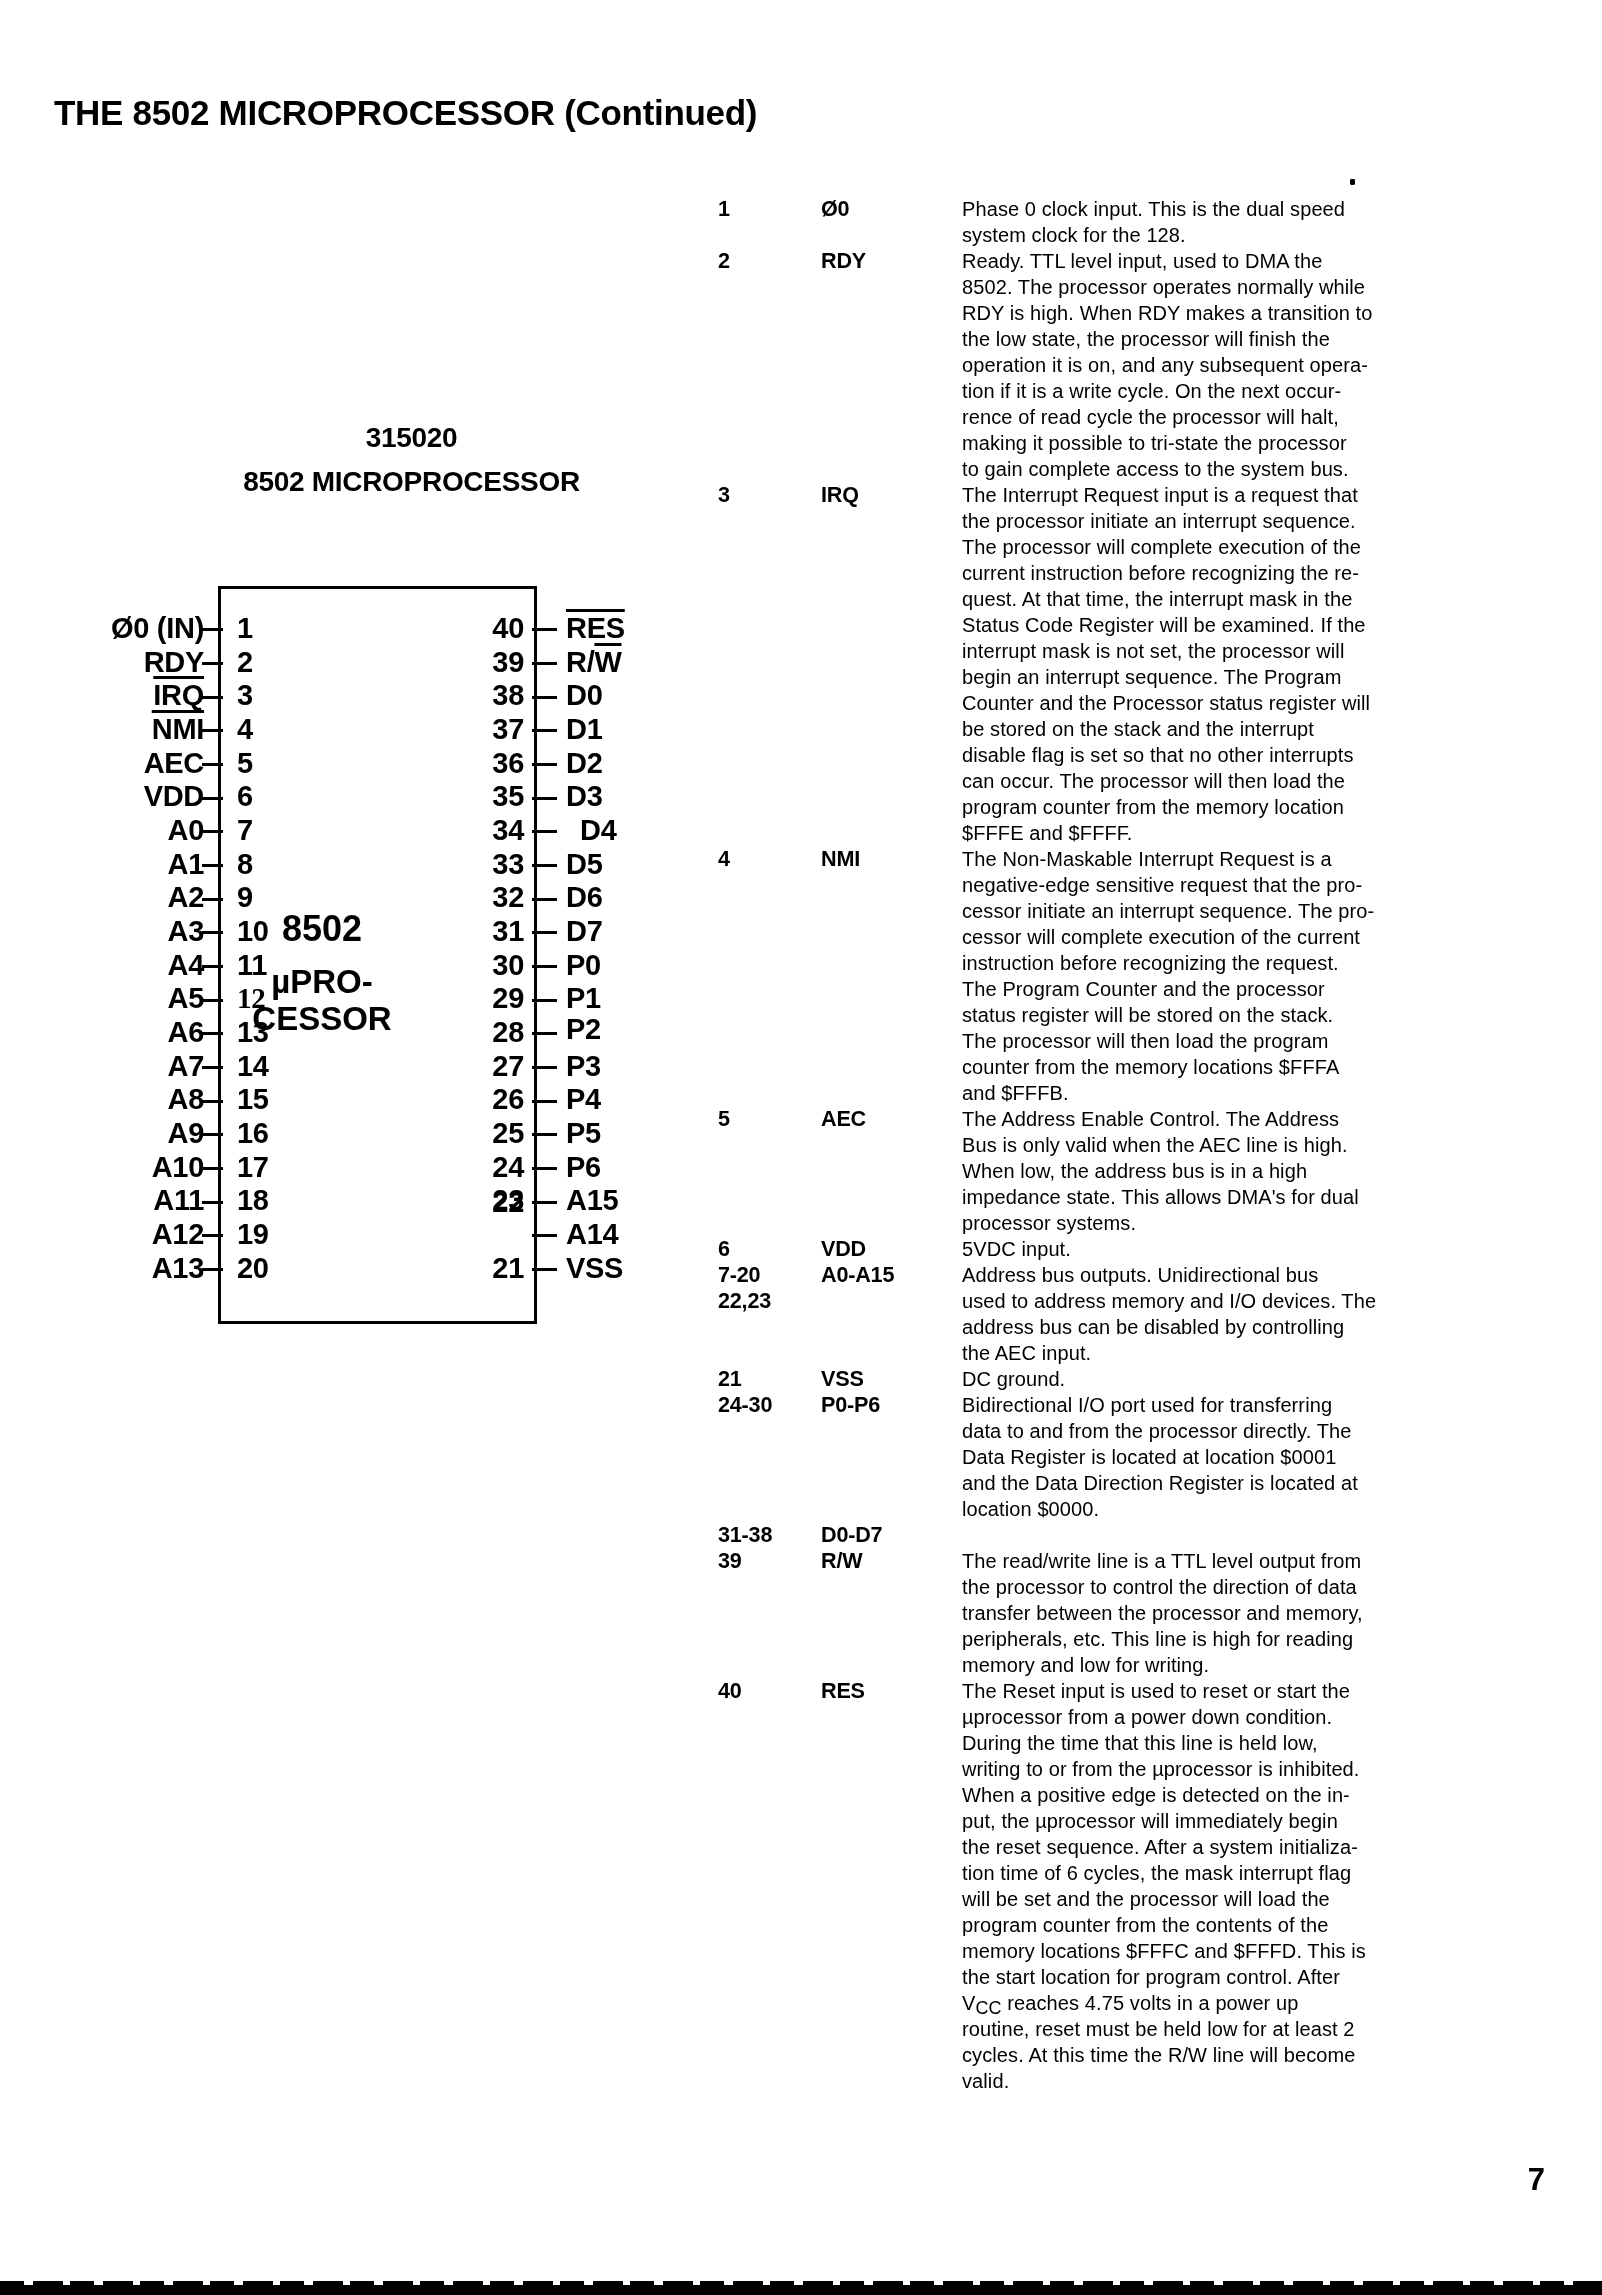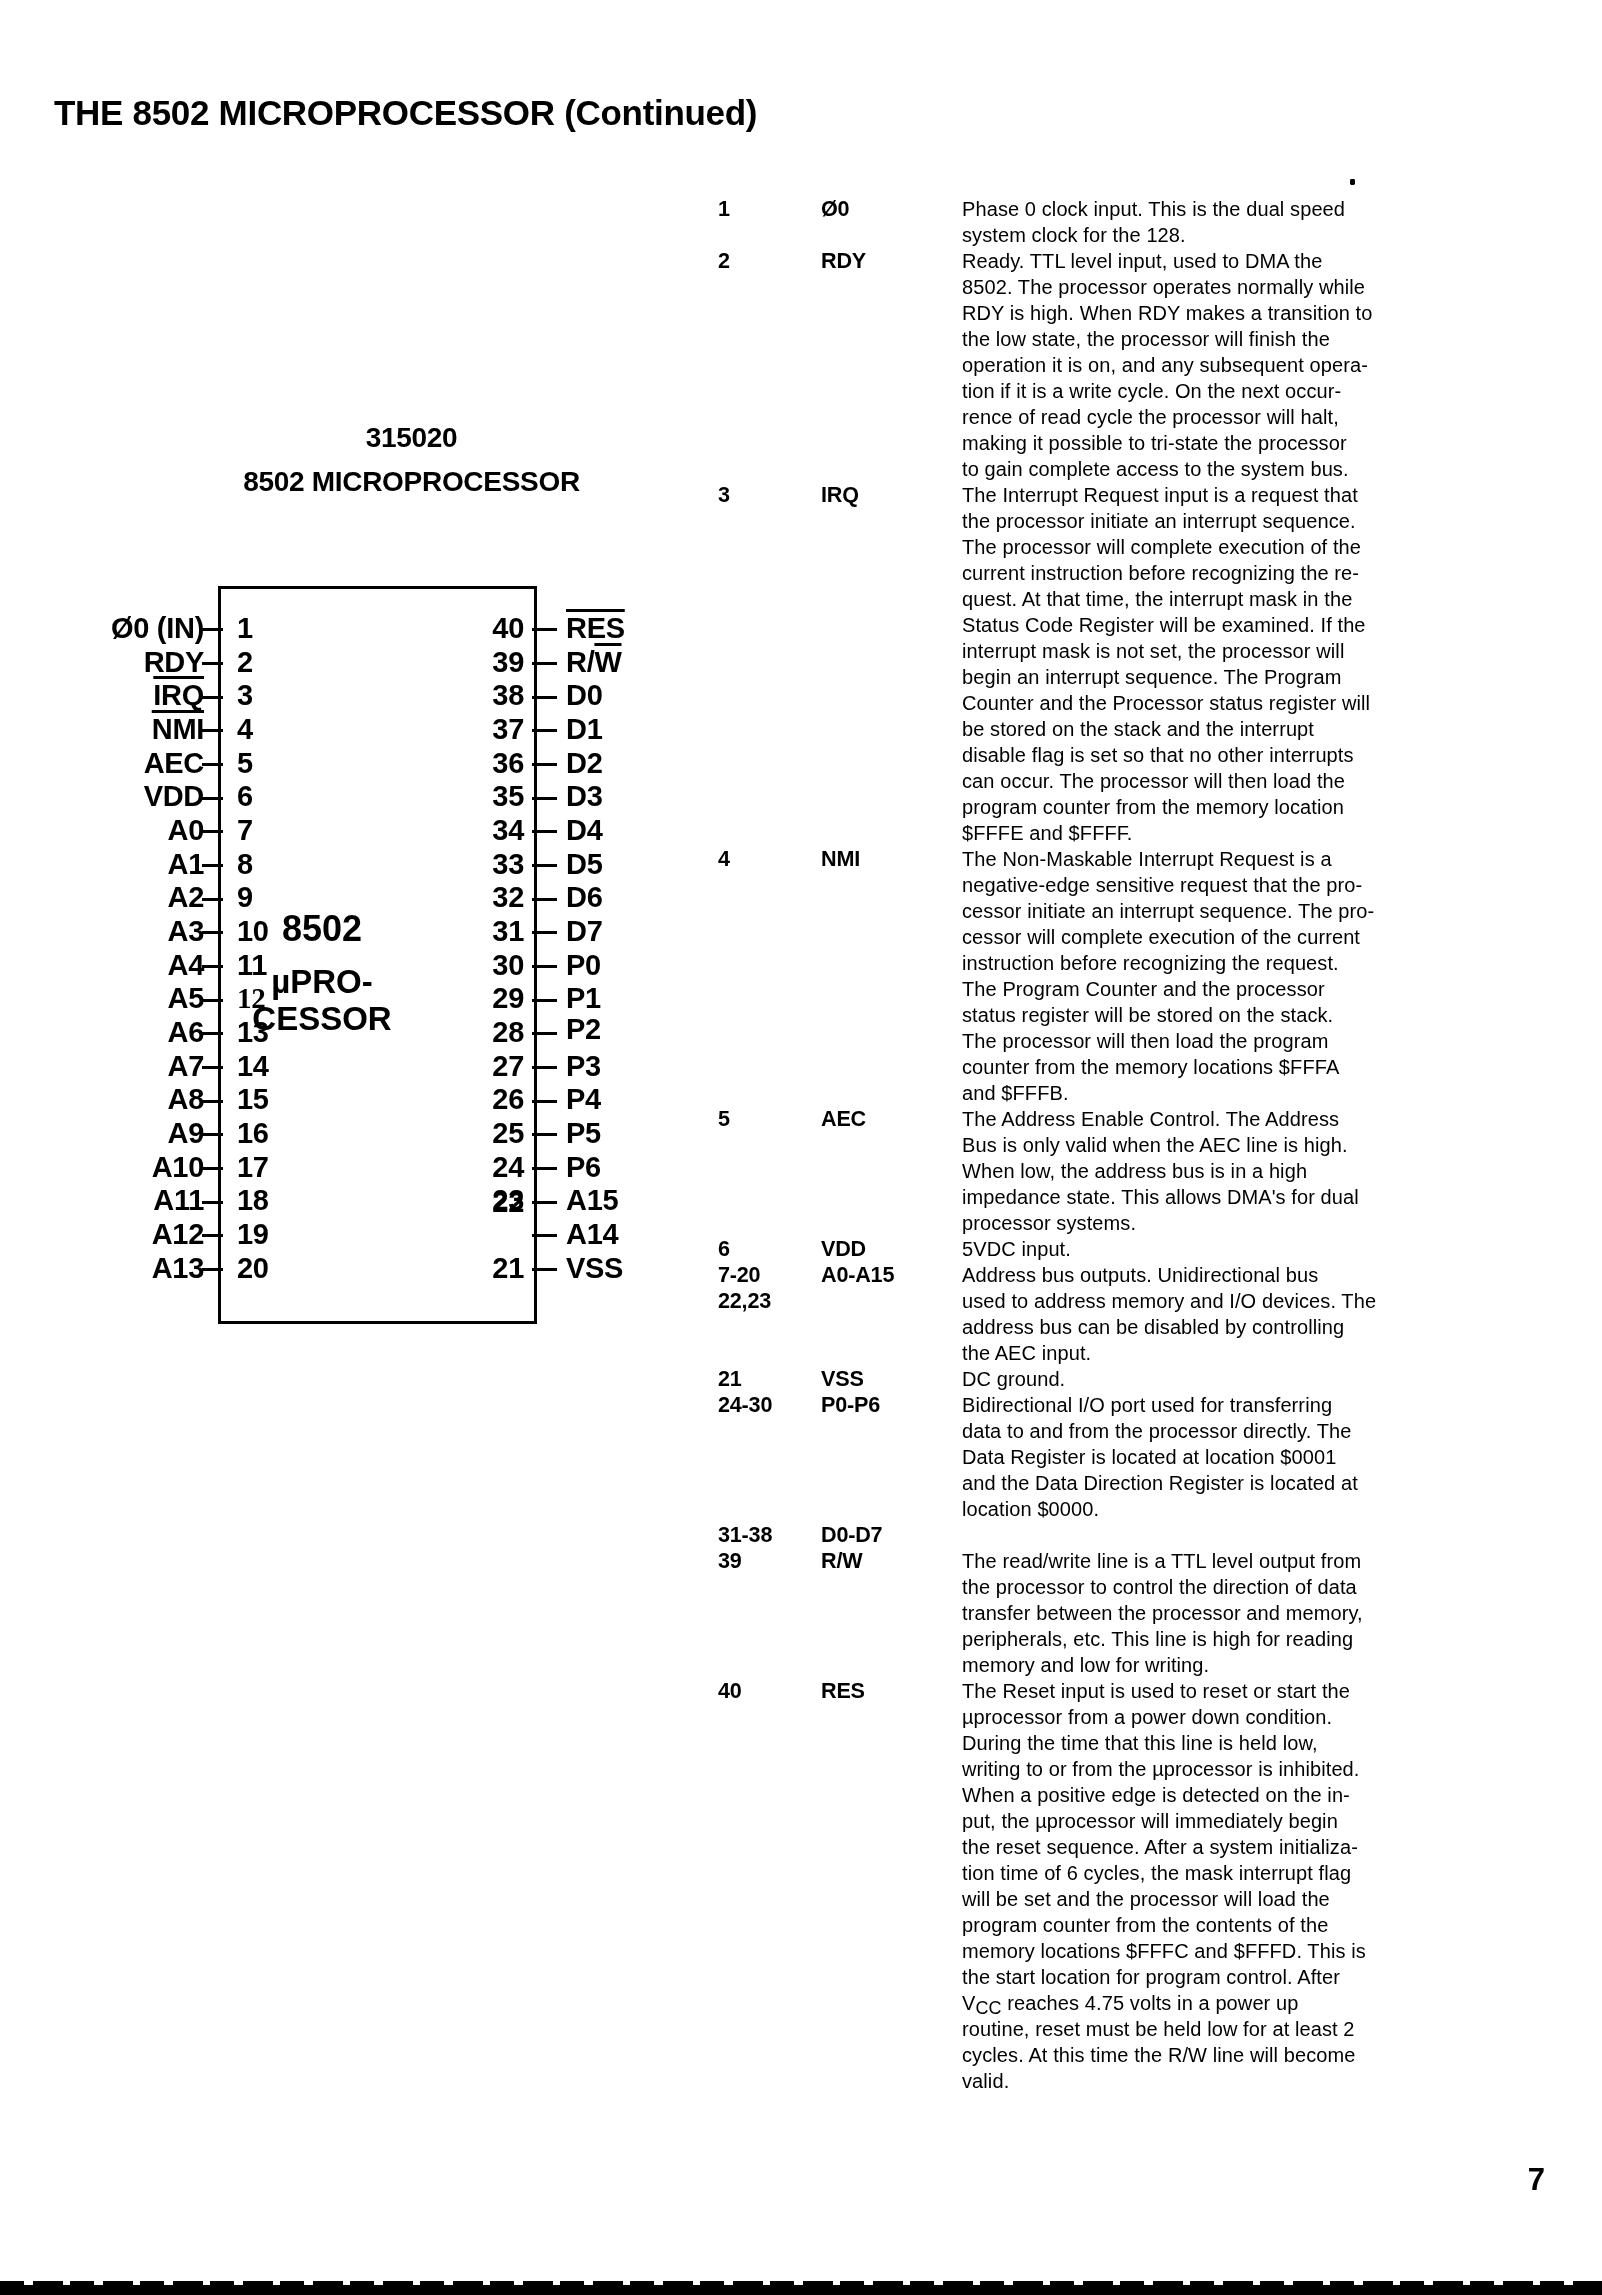--- a/index.html
+++ b/index.html
@@ -144,21 +144,21 @@
     <div class="lead right" style="top: 152px;"></div>
     <div class="pin-label right" style="top: 135px;">D1</div>
     <div class="pin-num right" style="top: 169px;">36</div>
     <div class="lead right" style="top: 186px;"></div>
     <div class="pin-label right" style="top: 169px;">D2</div>
     <div class="pin-num right" style="top: 202px;">35</div>
     <div class="lead right" style="top: 220px;"></div>
     <div class="pin-label right" style="top: 202px;">D3</div>
     <div class="pin-num right" style="top: 236px;">34</div>
     <div class="lead right" style="top: 253px;"></div>
-    <div class="pin-label right" style="top: 236px;">D4</div>
+    <div class="pin-label right" style="top: 236px; margin-left: 14px;">D4</div>
     <div class="pin-num right" style="top: 270px;">33</div>
     <div class="lead right" style="top: 287px;"></div>
     <div class="pin-label right" style="top: 270px;">D5</div>
     <div class="pin-num right" style="top: 303px;">32</div>
     <div class="lead right" style="top: 321px;"></div>
     <div class="pin-label right" style="top: 303px;">D6</div>
     <div class="pin-num right" style="top: 337px;">31</div>
     <div class="lead right" style="top: 354px;"></div>
     <div class="pin-label right" style="top: 337px;">D7</div>
     <div class="pin-num right" style="top: 371px;">30</div>

